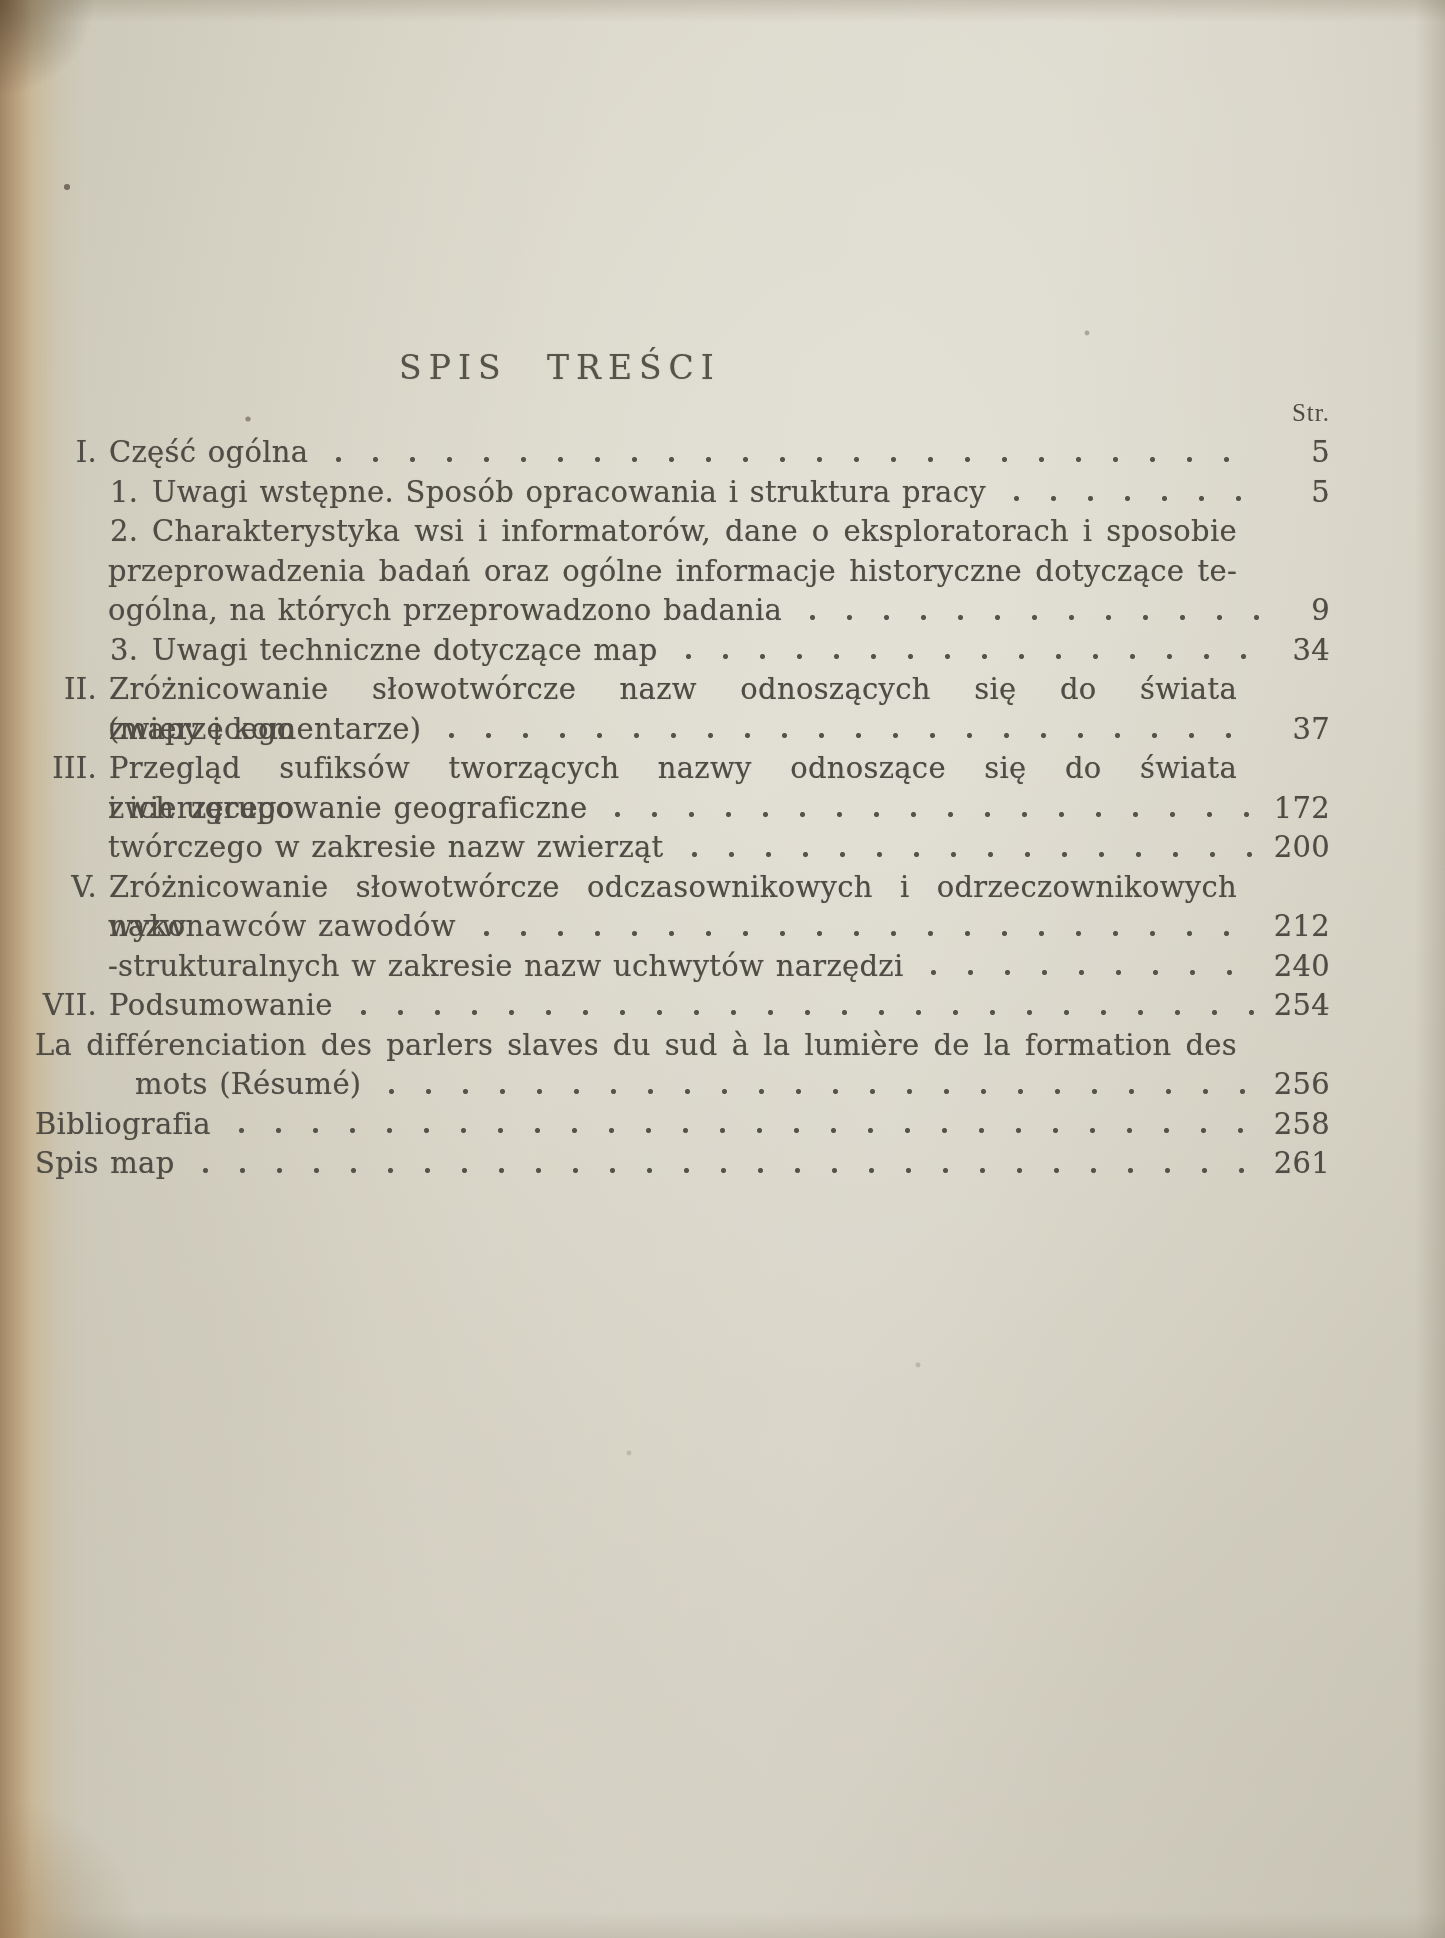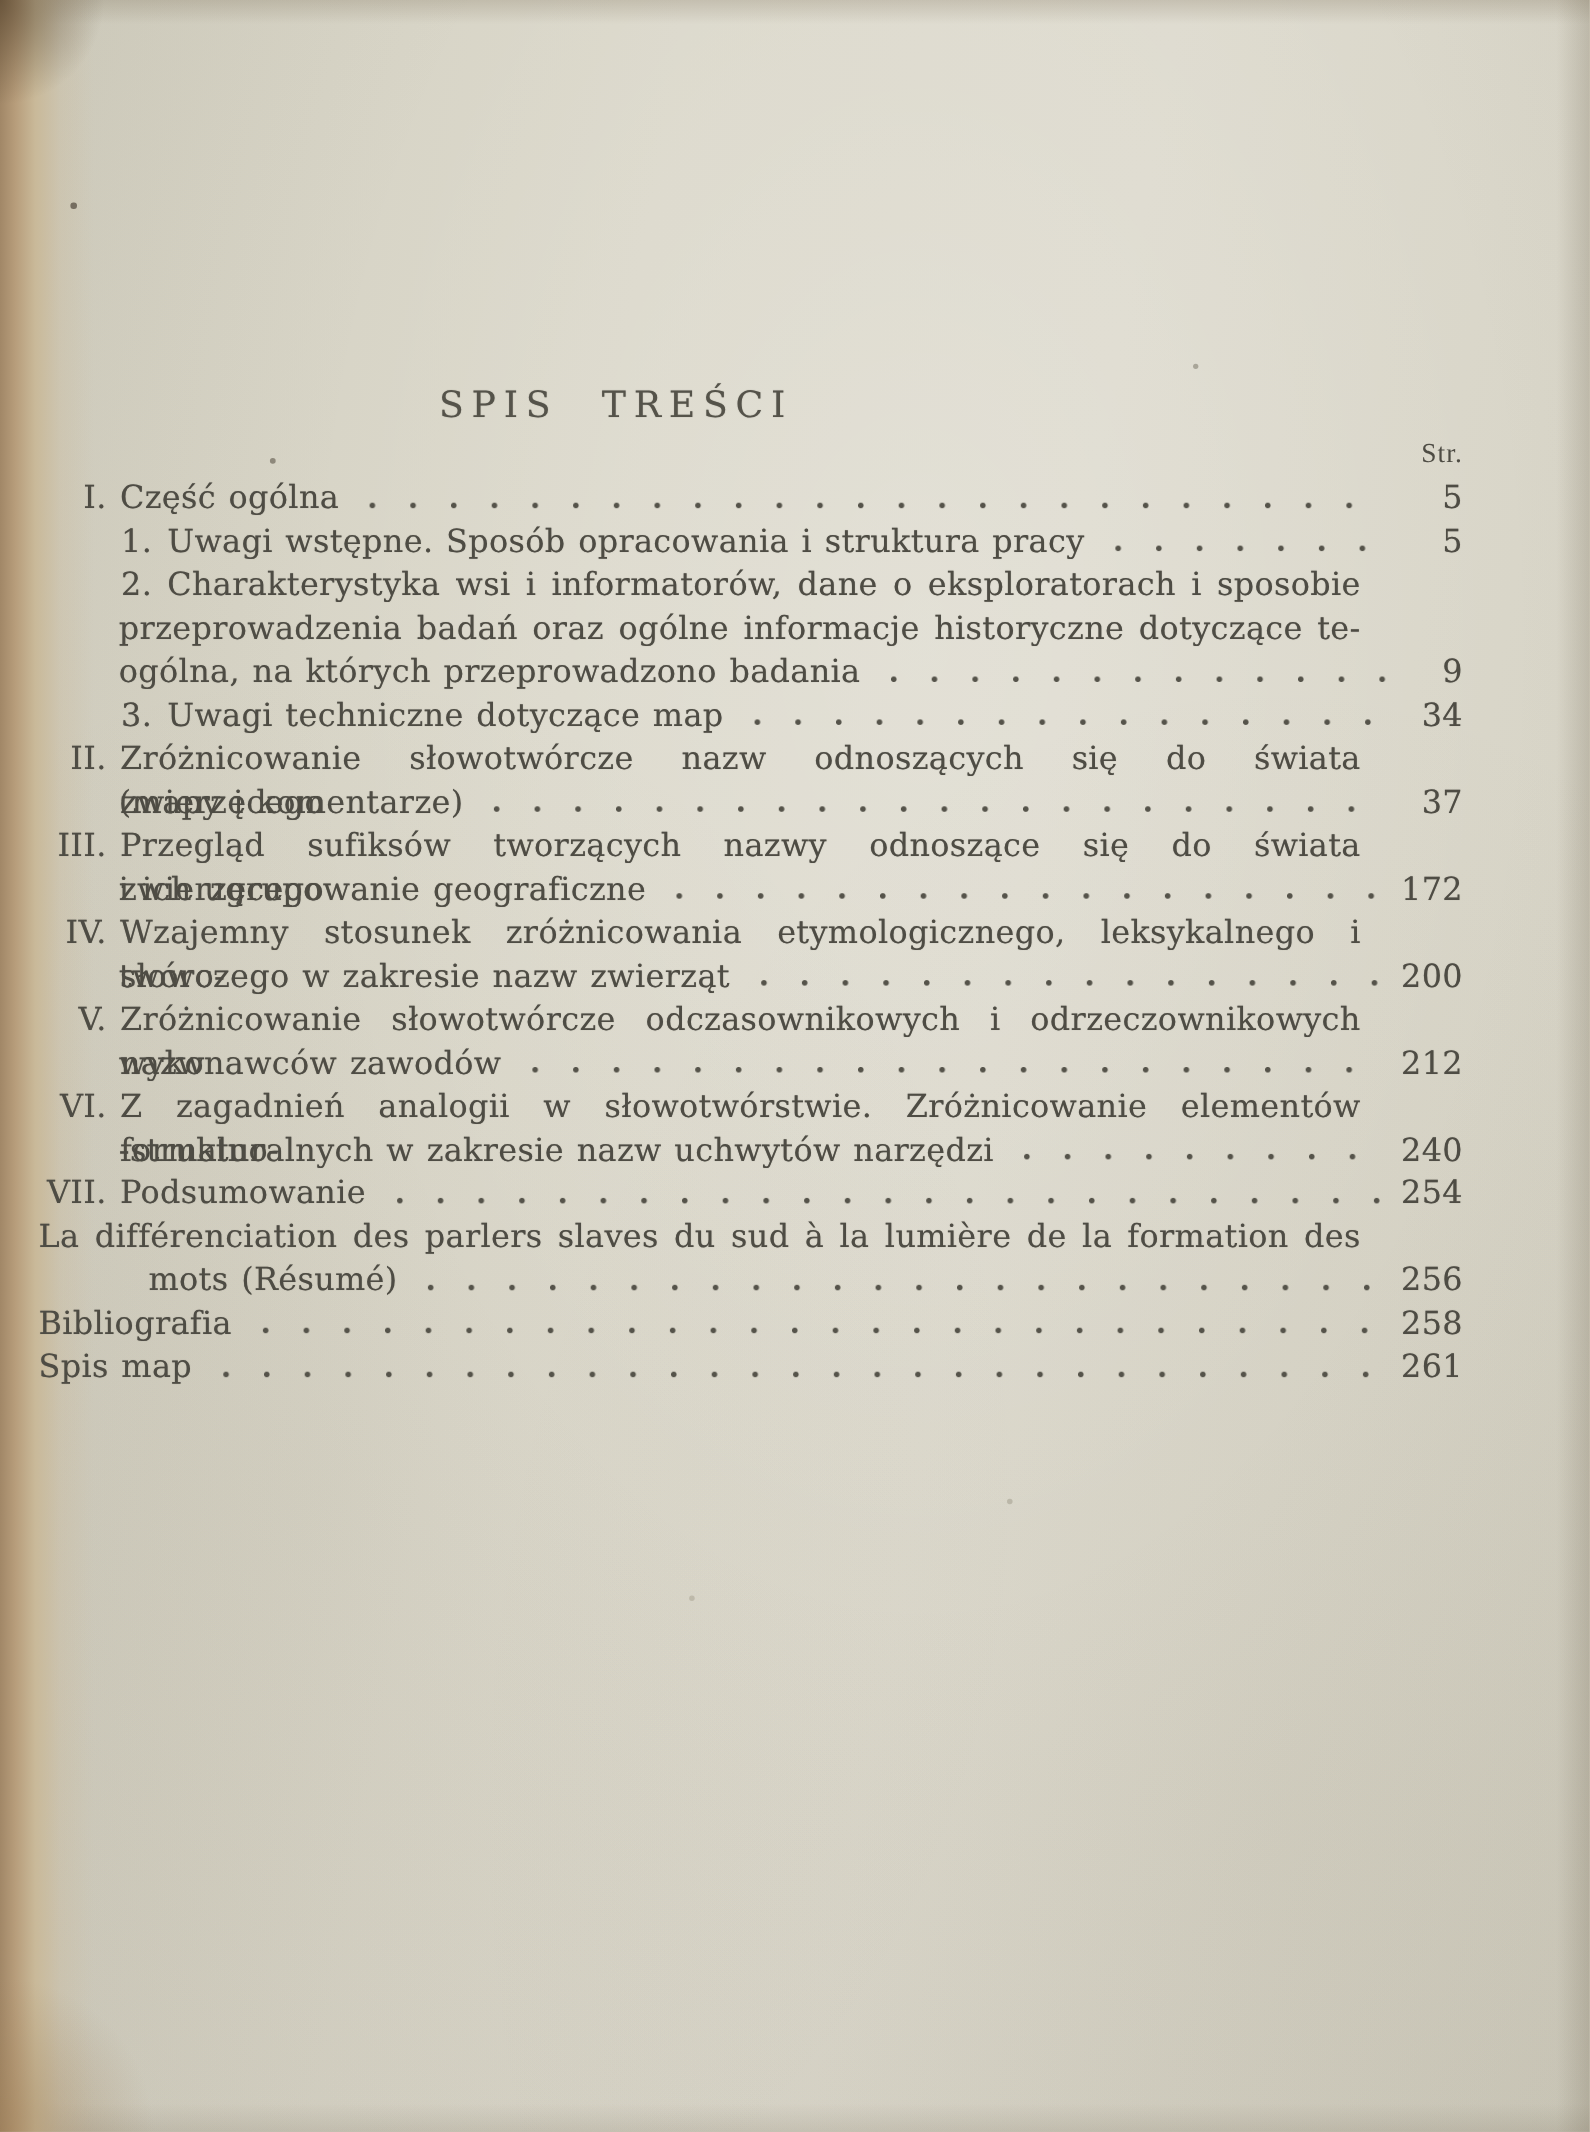--- a/index.html
+++ b/index.html
@@ -149,47 +149,37 @@
     <span class="num">III.</span>
     <span class="txt">Przegląd sufiksów tworzących nazwy odnoszące się do świata zwierzęcego</span>
 
   </div>
       <div class="row ind-cont">
 
     <span class="txt">i ich ugrupowanie geograficzne</span>
     <span class="leader"></span>
     <span class="page-num">172</span>
   </div>
-      <div class="row ind-roman justify">
-    <span class="num">IV.</span>
-    <span class="txt">Wzajemny stosunek zróżnicowania etymologicznego, leksykalnego i słowo-</span>
-
-  </div>
       <div class="row ind-cont">
 
     <span class="txt">twórczego w zakresie nazw zwierząt</span>
     <span class="leader"></span>
     <span class="page-num">200</span>
   </div>
       <div class="row ind-roman justify">
     <span class="num">V.</span>
     <span class="txt">Zróżnicowanie słowotwórcze odczasownikowych i odrzeczownikowych nazw</span>
 
   </div>
       <div class="row ind-cont">
 
     <span class="txt">wykonawców zawodów</span>
     <span class="leader"></span>
     <span class="page-num">212</span>
   </div>
-      <div class="row ind-roman justify">
-    <span class="num">VI.</span>
-    <span class="txt">Z zagadnień analogii w słowotwórstwie. Zróżnicowanie elementów formalno-</span>
-
-  </div>
       <div class="row ind-cont">
 
     <span class="txt">-strukturalnych w zakresie nazw uchwytów narzędzi</span>
     <span class="leader"></span>
     <span class="page-num">240</span>
   </div>
       <div class="row ind-roman">
     <span class="num">VII.</span>
     <span class="txt">Podsumowanie</span>
     <span class="leader"></span>

